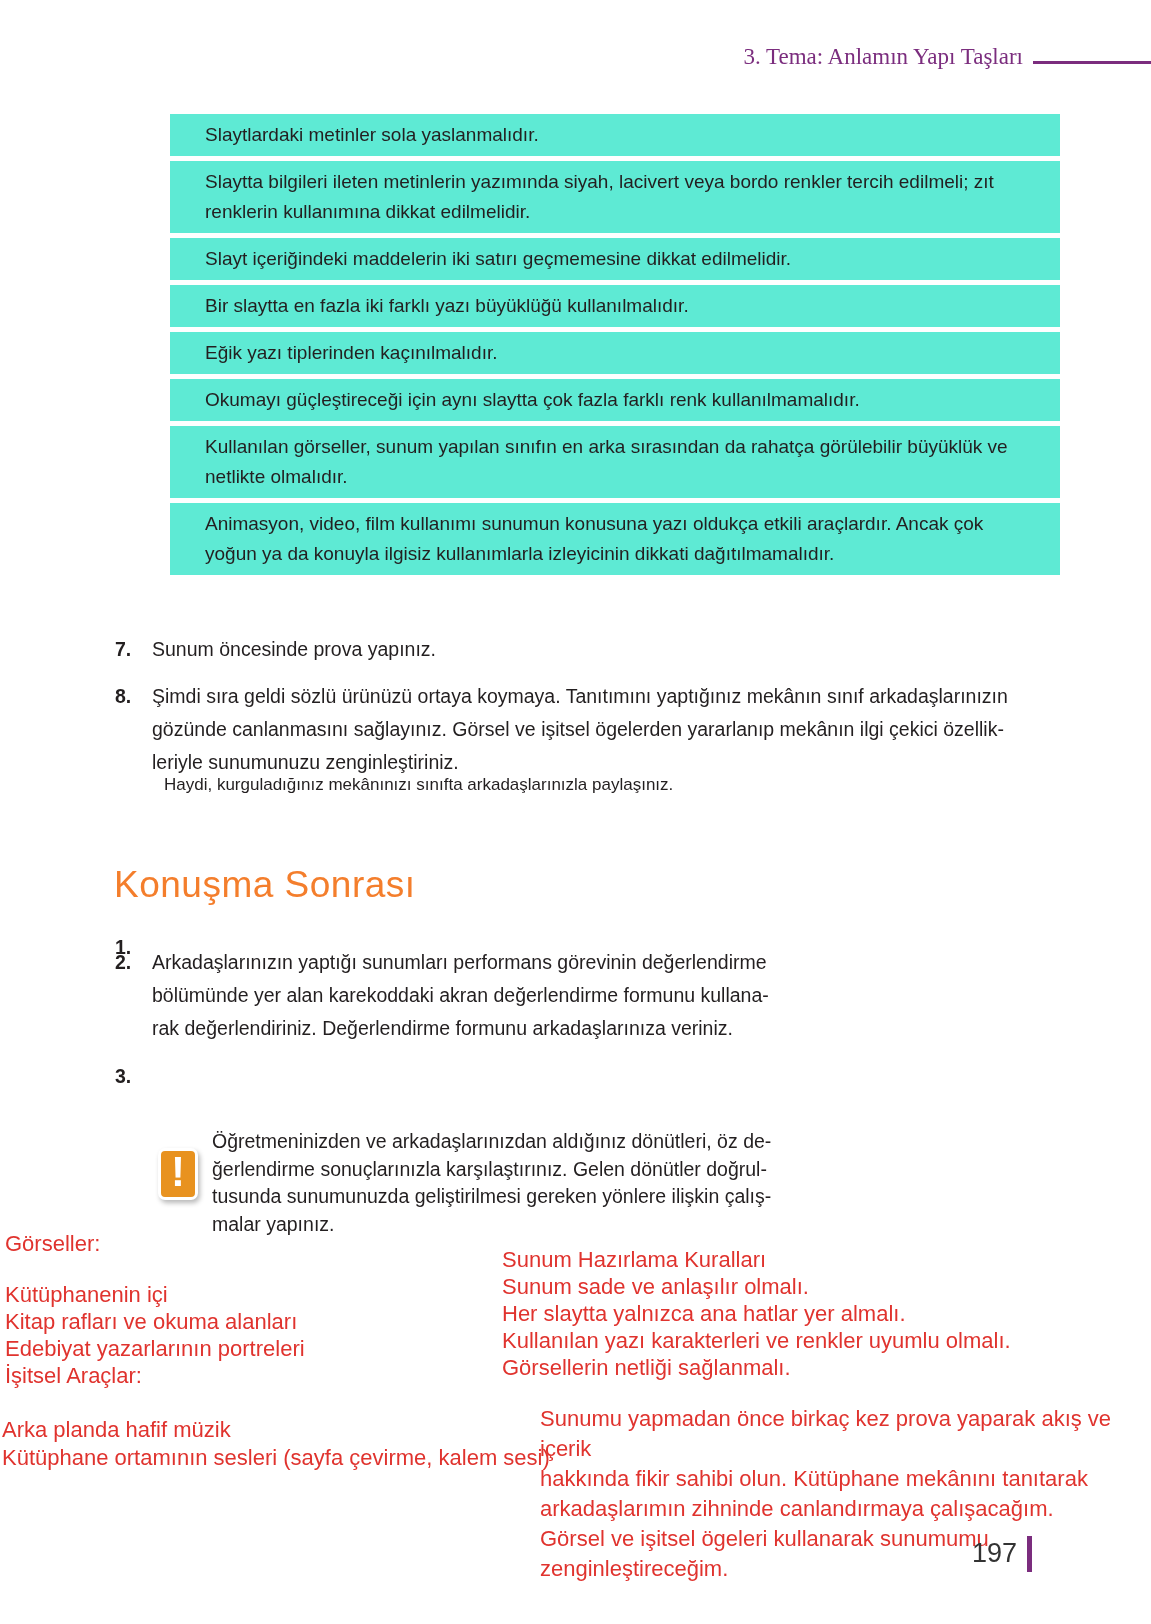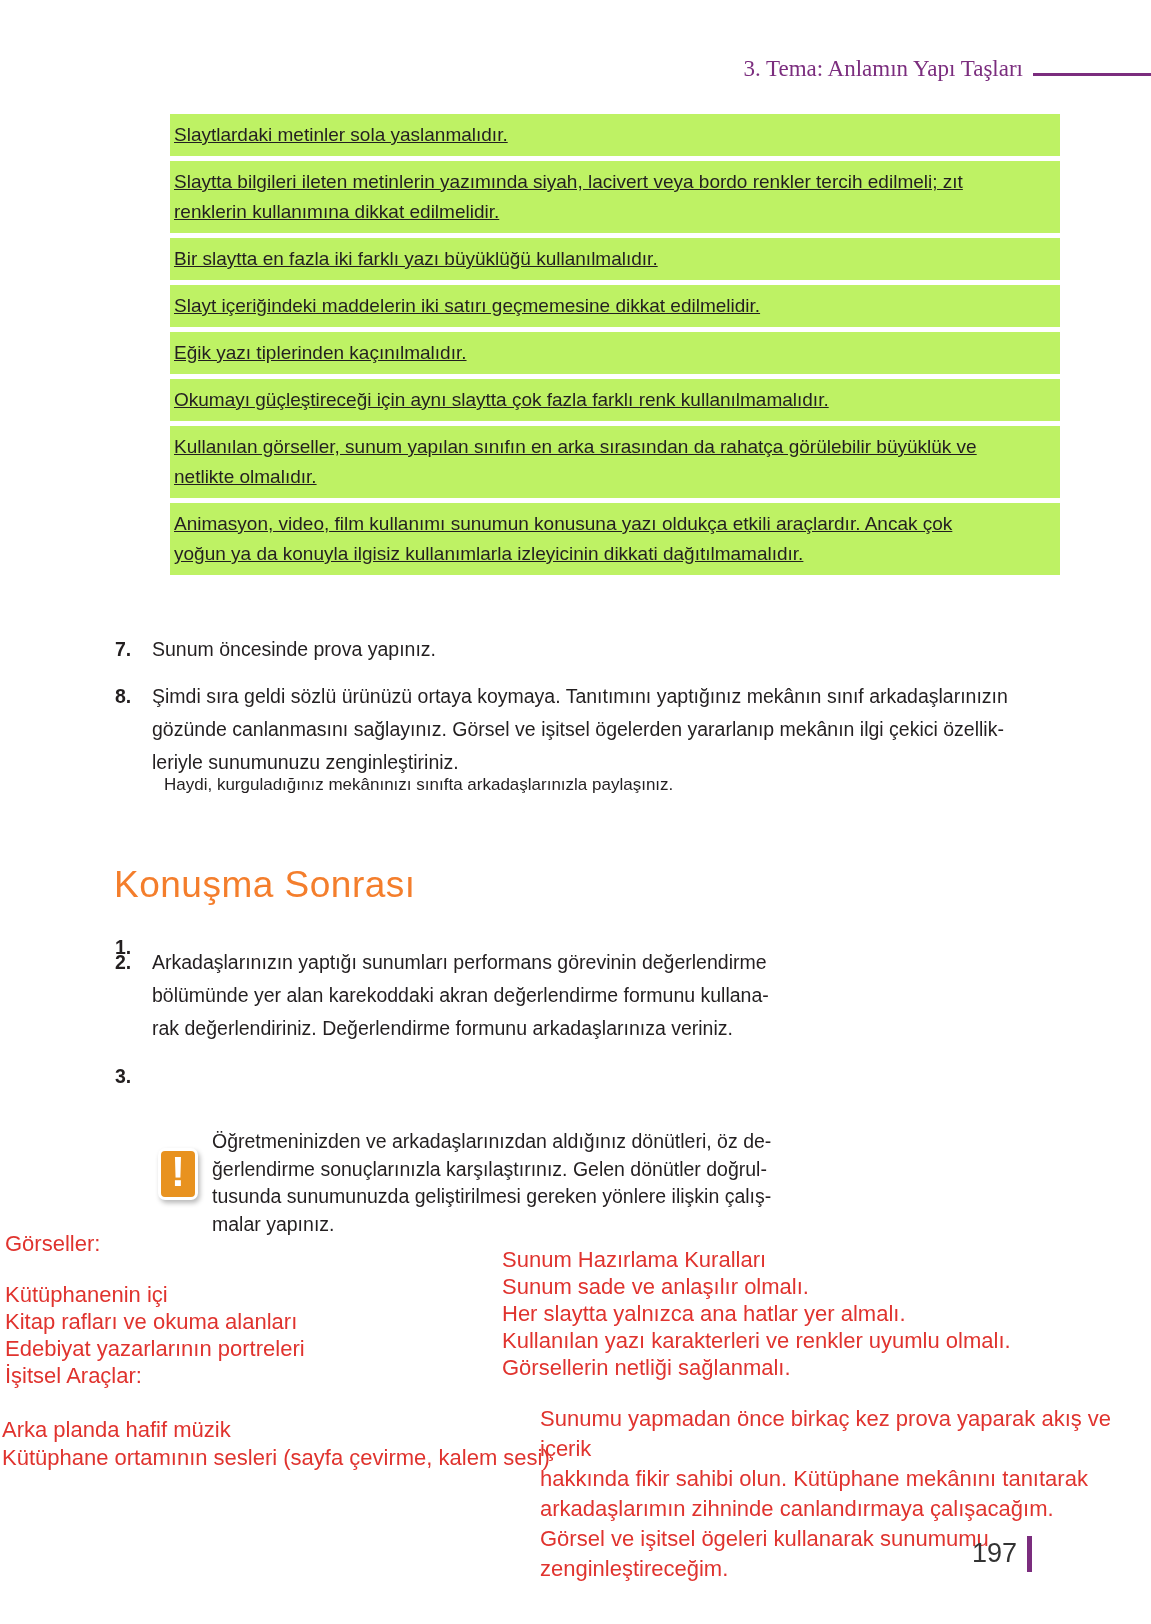--- a/index.html
+++ b/index.html
@@ -7,40 +7,39 @@
     position:relative;
     width:1151px;height:1624px;
     background:#ffffff;
     font-family:"Liberation Sans",sans-serif;
     color:#231f20;
     overflow:hidden;
   }
   
   .page-header{
     position:absolute;top:44px;right:0;left:0;
-    display:flex;align-items:center;justify-content:flex-end;margin-top:12px;
+    display:flex;align-items:center;justify-content:flex-end;
   }
   .page-header .title{
     font-family:"Liberation Serif",serif;
     color:#7b2d7e;font-size:23px;white-space:pre;
   }
   .page-header .rule-line{
     width:118px;height:3px;background:#7b2d7e;margin-left:10px;margin-top:10px;
   }
   
   .rules{
     position:absolute;left:170px;top:114px;width:890px;
     display:flex;flex-direction:column;gap:5px;
   }
   .rule-row{
-    background:#bef264;
-    padding:6px 4px;
+    background:#5eead4;
+    padding:6px 35px;
     font-size:19px;line-height:30px;
     white-space:pre-line;
-    text-decoration:underline;
   }
   
   .num-list{position:absolute;}
   .num-list .list-item{position:relative;padding-left:37px;font-size:19.5px;line-height:33px;}
   .num-list .list-num{position:absolute;left:0;top:0;font-weight:bold;}
   .num-list .list-text{white-space:pre-line;}
   #top-list{left:115px;top:633px;width:918px;}
   #top-list .list-item{margin-bottom:14px;}
   .closing-line{
     position:absolute;left:164px;top:768px;width:880px;
@@ -97,22 +96,22 @@
 
 <div class="page-header">
   <span class="title">3. Tema: Anlamın Yapı Taşları</span>
   <span class="rule-line"></span>
 </div>
 
 <div class="rules">
   <div class="rule-row"><span>Slaytlardaki metinler sola yaslanmalıdır.</span></div>
   <div class="rule-row"><span>Slaytta bilgileri ileten metinlerin yazımında siyah, lacivert veya bordo renkler tercih edilmeli; zıt
 renklerin kullanımına dikkat edilmelidir.</span></div>
+  <div class="rule-row"><span>Slayt içeriğindeki maddelerin iki satırı geçmemesine dikkat edilmelidir.</span></div>
   <div class="rule-row"><span>Bir slaytta en fazla iki farklı yazı büyüklüğü kullanılmalıdır.</span></div>
-  <div class="rule-row"><span>Slayt içeriğindeki maddelerin iki satırı geçmemesine dikkat edilmelidir.</span></div>
   <div class="rule-row"><span>Eğik yazı tiplerinden kaçınılmalıdır.</span></div>
   <div class="rule-row"><span>Okumayı güçleştireceği için aynı slaytta çok fazla farklı renk kullanılmamalıdır.</span></div>
   <div class="rule-row"><span>Kullanılan görseller, sunum yapılan sınıfın en arka sırasından da rahatça görülebilir büyüklük ve
 netlikte olmalıdır.</span></div>
   <div class="rule-row"><span>Animasyon, video, film kullanımı sunumun konusuna yazı oldukça etkili araçlardır. Ancak çok
 yoğun ya da konuyla ilgisiz kullanımlarla izleyicinin dikkati dağıtılmamalıdır.</span></div>
 </div>
 
 <div class="num-list" id="top-list">
   <div class="list-item">

